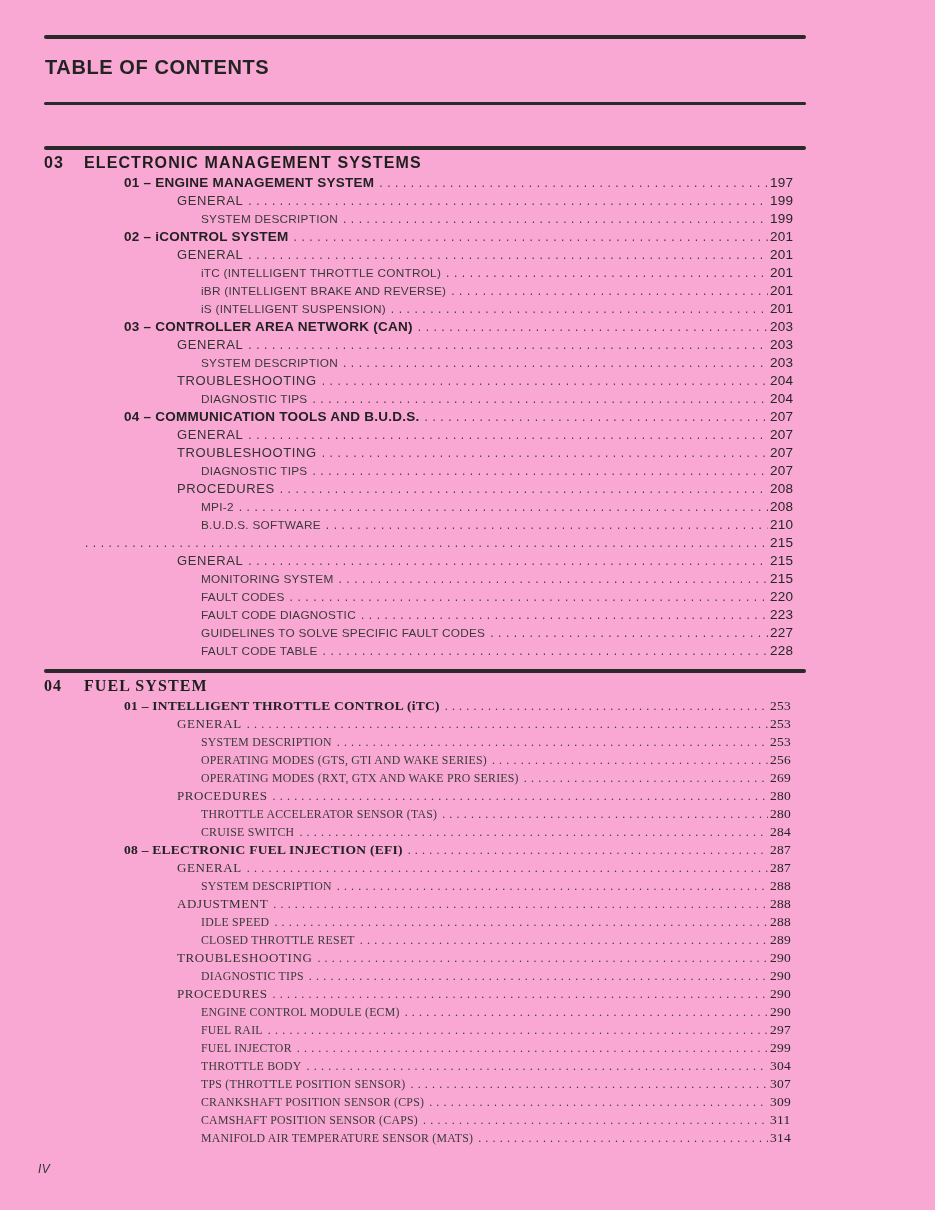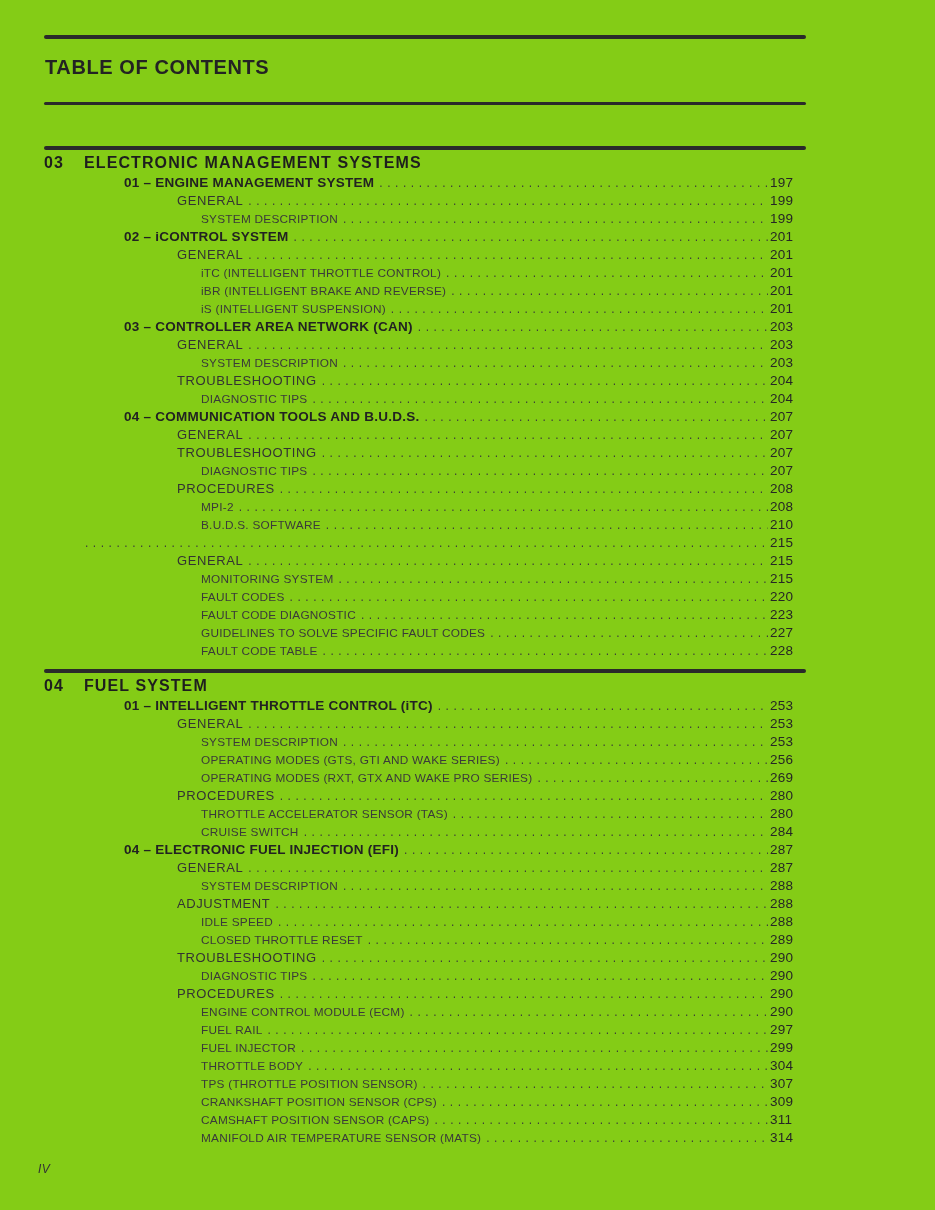--- a/index.html
+++ b/index.html
@@ -1,37 +1,37 @@
 <!DOCTYPE html>
 <html><head>
 <meta charset="utf-8">
 <style>
   html,body{margin:0;padding:0;background:#ffffff;}
   .page{
     position:relative;
     width:935px;height:1210px;
-    background:#84cc16;
+    background:#f9a8d4;
     font-family:"Liberation Sans","DejaVu Sans",sans-serif;
     color:#2f2f2f;
     overflow:hidden;
   }
   .rule{
     position:absolute;left:44px;width:762px;height:4px;
     background:#2a2a2a;border-radius:2px;
   }
   .rule-top{top:35px;}
   .rule-under-title{top:102px;height:3px;}
   .page-title{
     position:absolute;left:45px;top:56px;margin:0;
     font-size:20px;font-weight:bold;letter-spacing:0.6px;
     color:#232323;
   }
   .section{position:absolute;left:44px;width:762px;}
   #sec-0{top:146px;}
-  #sec-1{top:669px;}
+  #sec-1{top:669px;font-family:Liberation Serif, serif;}
   .section-rule{position:relative;width:100%;height:3.5px;background:#2a2a2a;border-radius:2px;}
   .section-heading{
     display:flex;align-items:flex-end;
     margin-top:3px;height:19px;
     font-weight:bold;font-size:16px;letter-spacing:1.1px;color:#1e1e1e;
   }
   .sec-num{display:inline-block;width:40px;flex:0 0 40px;}
   .rows{margin-top:2px;}
   .row{
     display:flex;align-items:baseline;
@@ -253,21 +253,21 @@
           <span class="label">THROTTLE ACCELERATOR SENSOR (TAS)</span>
           <span class="leader">. . . . . . . . . . . . . . . . . . . . . . . . . . . . . . . . . . . . . . . . . . . . . . . . . . . . . . . . . . . . . . . . . . . . . . . . . . . . . . . . . . . . . . . . . . . . . . . . . . . . . . . . . . . . . . . . . . . . . . . . . . . . . . . . . . . . . . . . . . . . . . . . . . . . . . . . . . . . . . . . . . . . . . . . . . . . . . . . . . . . . . . . . . . . . . . . . . . . . . . . </span>
           <span class="pg">280</span>
         </div>
         <div class="row lvl3">
           <span class="label">CRUISE SWITCH</span>
           <span class="leader">. . . . . . . . . . . . . . . . . . . . . . . . . . . . . . . . . . . . . . . . . . . . . . . . . . . . . . . . . . . . . . . . . . . . . . . . . . . . . . . . . . . . . . . . . . . . . . . . . . . . . . . . . . . . . . . . . . . . . . . . . . . . . . . . . . . . . . . . . . . . . . . . . . . . . . . . . . . . . . . . . . . . . . . . . . . . . . . . . . . . . . . . . . . . . . . . . . . . . . . . </span>
           <span class="pg">284</span>
         </div>
         <div class="row lvl1">
-          <span class="label">04 – ELECTRONIC FUEL INJECTION (EFI)</span>
+          <span class="label">08 – ELECTRONIC FUEL INJECTION (EFI)</span>
           <span class="leader">. . . . . . . . . . . . . . . . . . . . . . . . . . . . . . . . . . . . . . . . . . . . . . . . . . . . . . . . . . . . . . . . . . . . . . . . . . . . . . . . . . . . . . . . . . . . . . . . . . . . . . . . . . . . . . . . . . . . . . . . . . . . . . . . . . . . . . . . . . . . . . . . . . . . . . . . . . . . . . . . . . . . . . . . . . . . . . . . . . . . . . . . . . . . . . . . . . . . . . . . </span>
           <span class="pg">287</span>
         </div>
         <div class="row lvl2">
           <span class="label">GENERAL</span>
           <span class="leader">. . . . . . . . . . . . . . . . . . . . . . . . . . . . . . . . . . . . . . . . . . . . . . . . . . . . . . . . . . . . . . . . . . . . . . . . . . . . . . . . . . . . . . . . . . . . . . . . . . . . . . . . . . . . . . . . . . . . . . . . . . . . . . . . . . . . . . . . . . . . . . . . . . . . . . . . . . . . . . . . . . . . . . . . . . . . . . . . . . . . . . . . . . . . . . . . . . . . . . . . </span>
           <span class="pg">287</span>
         </div>
         <div class="row lvl3">
           <span class="label">SYSTEM DESCRIPTION</span>

